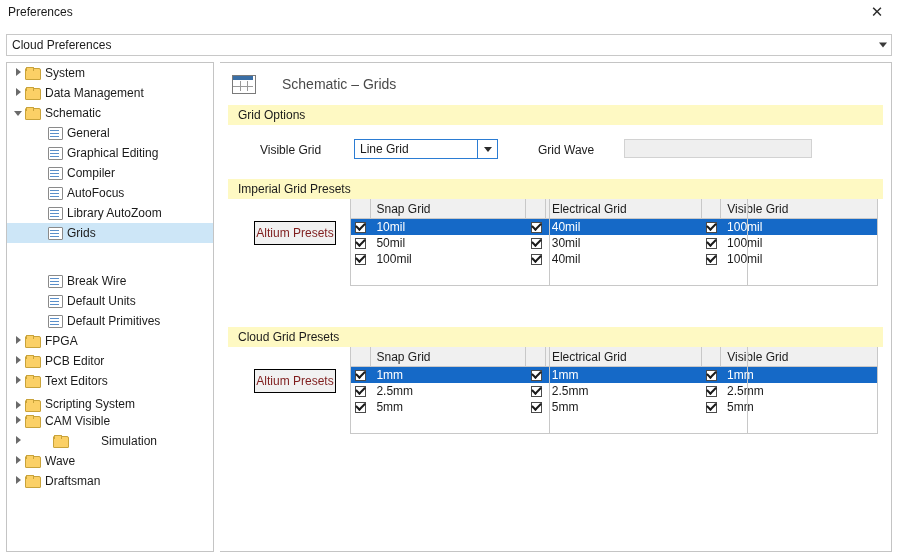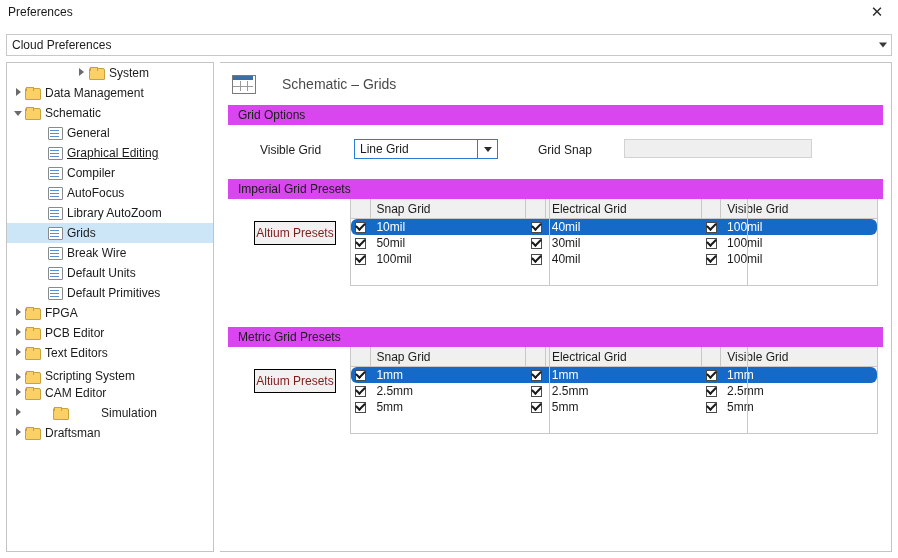--- a/index.html
+++ b/index.html
@@ -102,21 +102,21 @@
   .grid-ico .bar{
     position:absolute;left:1px;top:2px;width:20px;height:4px;background:#3a6ea5;
   }
   .grid-ico .v1,.grid-ico .v2{
     position:absolute;top:7px;width:1px;height:10px;background:#9a9a9a;
   }
   .grid-ico .v1{left:8px;} .grid-ico .v2{left:15px;}
   .grid-ico .h1{position:absolute;left:1px;top:12px;width:20px;height:1px;background:#9a9a9a;}
 
   .section-bar{
-    height:20px;background:#d946ef;display:flex;align-items:center;
+    height:20px;background:#fef9c3;display:flex;align-items:center;
     padding-left:10px;font-size:12px;color:#1b1b1b;
     margin:0 8px;
   }
   .sec-label{font-size:12px;}
 
   
   .grid-options{position:relative;height:54px;}
   .lbl-visible{position:absolute;left:40px;top:18px;font-size:12px;}
   .combo{
     position:absolute;left:134px;top:14px;width:144px;height:20px;
@@ -151,21 +151,21 @@
     border-left:1px solid #c8c8c8;border-right:1px solid #c8c8c8;
     box-sizing:border-box;background:#fff;
   }
   .thead{display:flex;height:19px;background:#f0f0f0;border-bottom:1px solid #c8c8c8;text-align:right;}
   .th{
     font-size:12px;display:flex;align-items:center;padding-left:6px;
     border-right:1px solid #c8c8c8;box-sizing:border-box;color:#1b1b1b;
   }
   .th.cbcol{width:22px;padding-left:0;}
   .th.namecol{width:176px;}
-  .tr{display:flex;height:16px;align-items:center;border-radius:6px;}
+  .tr{display:flex;height:16px;align-items:center;}
   .tr.sel{background:#1569c7;color:#fff;}
   .td{
     font-size:12px;display:flex;align-items:center;box-sizing:border-box;
     padding-left:6px;height:16px;
   }
   .td.cbcol{width:22px;padding-left:0;justify-content:center;}
   .td.namecol{width:176px;}
   .cb{
     width:11px;height:11px;border:1px solid #4a4a4a;background:#fff;
     display:flex;align-items:center;justify-content:center;box-sizing:border-box;
@@ -191,41 +191,41 @@
   <div class="close-btn">✕</div>
 
   <div class="topcombo-wrap">
     <span class="label">Cloud Preferences</span>
     <span class="topcombo-arrow"></span>
   </div>
 
   <div class="body">
 
     <div class="tree" id="tree">
-        <div class="tree-row" style="padding-left: 4px; justify-content: center;">
+        <div class="tree-row" style="padding-left: 4px;">
           <span class="tw"><i class="twist"></i></span>
           <span class="folder"></span>
           <span>System</span>
         </div>
         <div class="tree-row" style="padding-left: 4px;">
           <span class="tw"><i class="twist"></i></span>
           <span class="folder"></span>
           <span>Data Management</span>
         </div>
         <div class="tree-row" style="padding-left: 4px;">
           <span class="tw"><i class="twist open"></i></span>
           <span class="folder"></span>
           <span>Schematic</span>
         </div>
         <div class="tree-row" style="padding-left: 26px;">
           <span class="tw"></span>
           <span class="page-ico"></span>
           <span>General</span>
         </div>
-        <div class="tree-row" style="padding-left: 26px; text-decoration: underline;">
+        <div class="tree-row" style="padding-left: 26px;">
           <span class="tw"></span>
           <span class="page-ico"></span>
           <span>Graphical Editing</span>
         </div>
         <div class="tree-row" style="padding-left: 26px;">
           <span class="tw"></span>
           <span class="page-ico"></span>
           <span>Compiler</span>
         </div>
         <div class="tree-row" style="padding-left: 26px;">
@@ -236,21 +236,21 @@
         <div class="tree-row" style="padding-left: 26px;">
           <span class="tw"></span>
           <span class="page-ico"></span>
           <span>Library AutoZoom</span>
         </div>
         <div class="tree-row sel" style="padding-left: 26px;">
           <span class="tw"></span>
           <span class="page-ico"></span>
           <span>Grids</span>
         </div>
-        <div class="tree-row" style="padding-left: 26px;">
+        <div class="tree-row" style="padding-left: 26px; margin-top: 28px;">
           <span class="tw"></span>
           <span class="page-ico"></span>
           <span>Break Wire</span>
         </div>
         <div class="tree-row" style="padding-left: 26px;">
           <span class="tw"></span>
           <span class="page-ico"></span>
           <span>Default Units</span>
         </div>
         <div class="tree-row" style="padding-left: 26px;">
@@ -274,26 +274,31 @@
           <span>Text Editors</span>
         </div>
         <div class="tree-row" style="padding-left: 4px; align-items: flex-end;">
           <span class="tw"><i class="twist"></i></span>
           <span class="folder"></span>
           <span>Scripting System</span>
         </div>
         <div class="tree-row" style="padding-left: 4px;">
           <span class="tw"><i class="twist"></i></span>
           <span class="folder"></span>
-          <span>CAM Editor</span>
+          <span>CAM Visible</span>
         </div>
         <div class="tree-row" style="padding-left: 4px; gap: 28px;">
           <span class="tw"><i class="twist"></i></span>
           <span class="folder"></span>
           <span>Simulation</span>
+        </div>
+        <div class="tree-row" style="padding-left: 4px;">
+          <span class="tw"><i class="twist"></i></span>
+          <span class="folder"></span>
+          <span>Wave</span>
         </div>
         <div class="tree-row" style="padding-left: 4px;">
           <span class="tw"><i class="twist"></i></span>
           <span class="folder"></span>
           <span>Draftsman</span>
         </div>
       </div>
 
     <div class="panel">
 
@@ -312,21 +317,21 @@
         <span class="sec-label">Grid Options</span>
       </div>
       <div class="grid-options">
         <span class="lbl-visible">Visible Grid</span>
         <div class="combo">
           <span class="ctext">Line Grid</span>
           <span class="cbtn">
               <i></i>
             </span>
         </div>
-        <span class="lbl-color">Grid Snap</span>
+        <span class="lbl-color">Grid Wave</span>
         <div class="colorbox"></div>
       </div>
 
       <div class="section-bar">
         <span class="sec-label">Imperial Grid Presets</span>
       </div>
       <div class="preset-block" style="height:112px;">
         <div class="preset-btn">Altium Presets</div>
         <div class="table table-bot" id="imp-table" style="height: 87px;">
             <div class="thead">
@@ -380,21 +385,21 @@
                 </div>
                 <div class="td namecol">100mil</div>
               </div>
             </div>
             <div class="vsep" style="left: 198px;"></div>
             <div class="vsep" style="left: 396px;"></div>
           </div>
       </div>
 
       <div class="section-bar">
-        <span class="sec-label">Metric Grid Presets</span>
+        <span class="sec-label">Cloud Grid Presets</span>
       </div>
       <div class="preset-block" style="height:112px;">
         <div class="preset-btn">Altium Presets</div>
         <div class="table table-bot" id="met-table" style="height: 87px;">
             <div class="thead">
               <div class="th cbcol"></div>
               <div class="th namecol">Snap Grid</div>
               <div class="th cbcol"></div>
               <div class="th namecol">Electrical Grid</div>
               <div class="th cbcol"></div>

